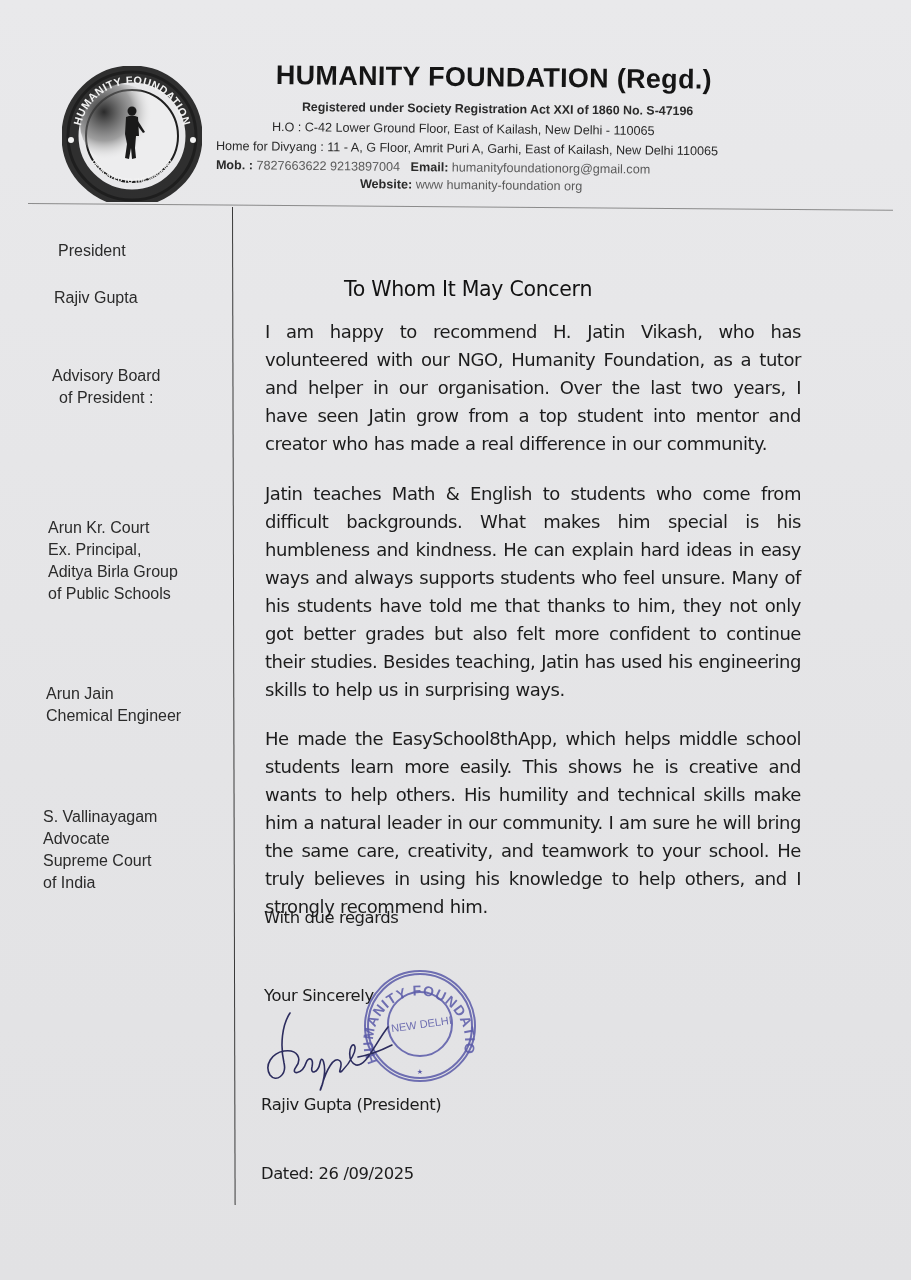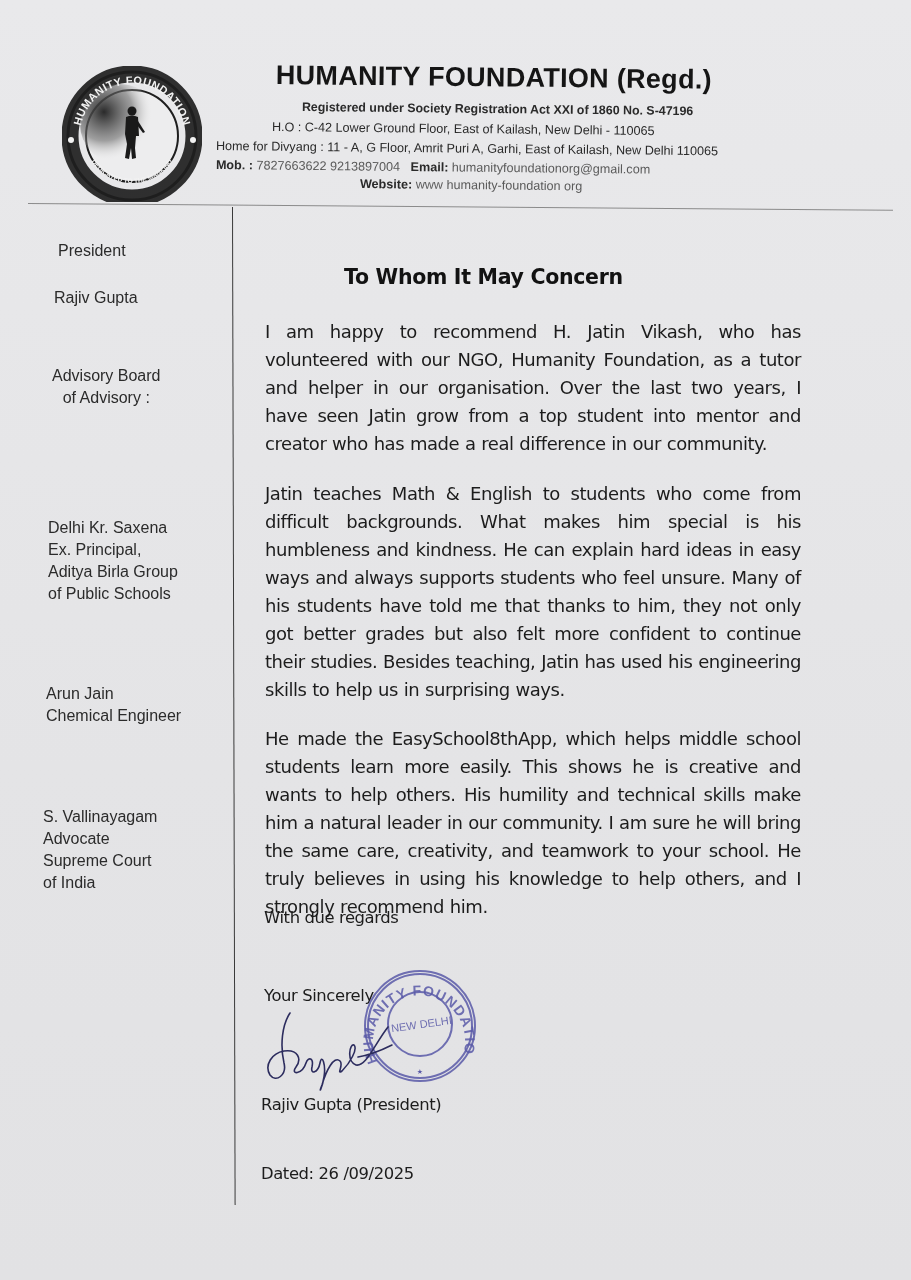--- a/index.html
+++ b/index.html
@@ -39,22 +39,22 @@
   .s-pres-title { left: 58px; top: 240px; }
   .s-pres-name { left: 54px; top: 287px; }
   .s-adv { left: 52px; top: 365px; text-align: center; }
   .s-m1 { left: 49px; top: 454px; }
   .s-m2 { left: 48px; top: 517px; }
   .s-m3 { left: 46px; top: 683px; }
   .s-m4 { left: 43px; top: 806px; }
 
   
   .subject {
-    position: absolute; left: 344px; top: 265px;
-    font-family: "DejaVu Sans", sans-serif; font-weight: bold; font-size: 20.5px; color: #121212;
+    position: absolute; left: 344px; top: 277px;
+    font-family: "DejaVu Sans", sans-serif; font-weight: normal; font-size: 20.5px; color: #121212;
     letter-spacing: -0.3px;
   }
   .para {
     position: absolute; left: 265px; width: 536px;
     font-family: "DejaVu Sans", sans-serif; font-size: 18px; line-height: 28px;
     text-align: justify; color: #1c1c1c; letter-spacing: -0.45px; word-spacing: 0.5px;
   }
   .p1 { top: 318px; }
   .p2 { top: 480px; }
   .p3 { top: 725px; }
@@ -122,24 +122,24 @@
   <div class="rule-v"></div>
 
   <div class="side s-pres-title">
       <div>President</div>
     </div>
   <div class="side s-pres-name">
       <div>Rajiv Gupta</div>
     </div>
   <div class="side s-adv">
     <div>Advisory Board</div>
-    <div>of Advisory :</div>
+    <div>of President :</div>
   </div>
   <div class="side s-m2">
-    <div>Delhi Kr. Saxena</div>
+    <div>Arun Kr. Court</div>
     <div>Ex. Principal,</div>
     <div>Aditya Birla Group</div>
     <div>of Public Schools</div>
   </div>
   <div class="side s-m3">
     <div>Arun Jain</div>
     <div>Chemical Engineer</div>
   </div>
   <div class="side s-m4">
     <div>S. Vallinayagam</div>

